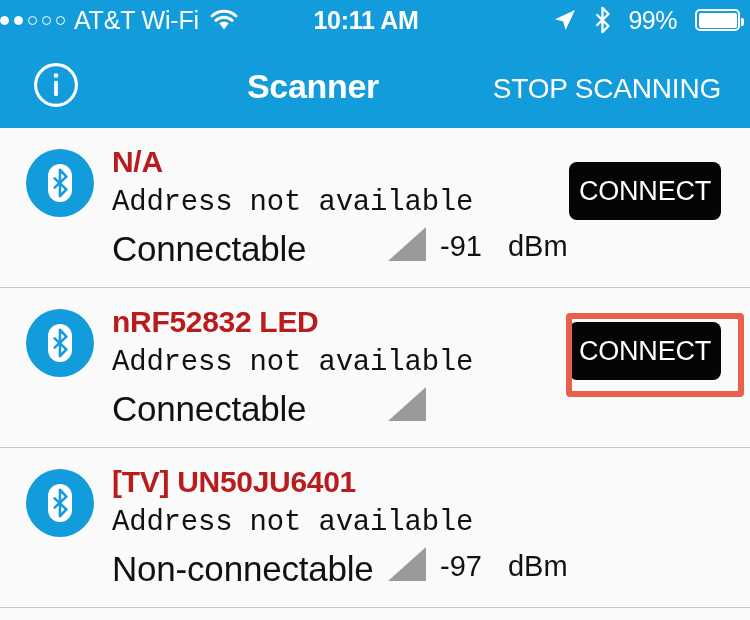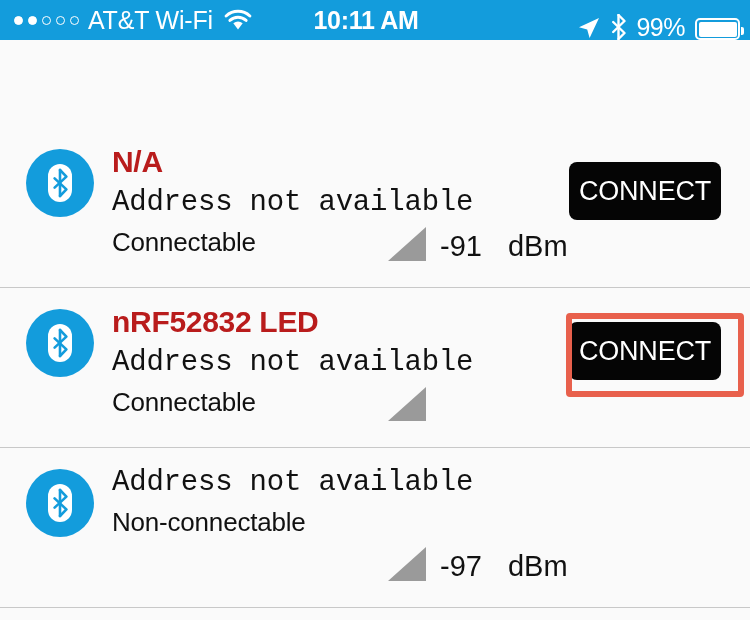--- a/index.html
+++ b/index.html
@@ -30,21 +30,20 @@
     width: 750px;
     height: 40px;
     background: #139CDC;
     color: #ffffff;
     display: flex;
     align-items: center;
   }
   .sb-left {
     display: flex;
     align-items: center;
-    padding-left: 14px;
     flex: 0 0 auto;
     text-align: center;
   }
   .sb-dots {
     display: flex;
     align-items: center;
     gap: 5px;
     margin-right: 9px;
   }
   .dot {
@@ -73,22 +72,22 @@
     font-weight: bold;
     letter-spacing: -0.3px;
     pointer-events: none;
   }
   .sb-right {
     position: absolute;
     right: 10px;
     top: 0;
     height: 40px;
     display: flex;
-    align-items: flex-end;
-    gap: 9px;
+    align-items: center;
+    gap: 17px;
   }
   .battery-pct {
     font-size: 25px;
     letter-spacing: -0.5px;
     line-height: 1;
   }
   .battery {
     position: relative;
     width: 45px;
     height: 22px;
@@ -199,21 +198,21 @@
   }
   .dev-addr {
     font-size: 29px;
     color: #111111;
     letter-spacing: -0.2px;
     line-height: 1.44;
     white-space: nowrap;
     font-family: Liberation Mono, monospace;
   }
   .dev-conn {
-    font-size: 26px;
+    font-size: 35px;
     color: #111111;
     letter-spacing: -0.2px;
     line-height: 1.44;
     white-space: nowrap;
   }
   .signal {
     position: absolute;
     left: 388px;
     bottom: 26px;
     width: 38px;
@@ -302,20 +301,29 @@
         <path d="M8.5 1 L14.5 7 L3.2 18 M8.5 25 L14.5 19 L3.2 8" fill="none" stroke="#ffffff" stroke-width="2.4" stroke-linecap="round" stroke-linejoin="round"></path>
         <path d="M8.5 1 L8.5 25" fill="none" stroke="#ffffff" stroke-width="2.4" stroke-linecap="round"></path>
       </svg>
       <span class="battery-pct">99%</span>
       <span class="battery">
         <span class="battery-fill"></span>
       </span>
     </div>
   </div>
 
+  <div class="nav-bar">
+    <svg class="info-icon" viewBox="0 0 46 46">
+      <circle cx="23" cy="23" r="20.4" fill="none" stroke="#ffffff" stroke-width="3.1"></circle>
+      <circle cx="23" cy="13.6" r="2.35" fill="#ffffff"></circle>
+      <rect x="21.1" y="18.7" width="3.8" height="15.3" rx="1.6" fill="#ffffff"></rect>
+    </svg>
+    <div class="nav-title">Scanner</div>
+    <div class="nav-action">STOP SCANNING</div>
+  </div>
   <div class="nav-shadow"></div>
 
   <div class="list">
 
     <div class="row">
       <svg class="bt-badge" viewBox="0 0 68 68">
         <circle cx="34" cy="34" r="34" fill="#139CDC"></circle>
         <rect x="22" y="15" width="24" height="38" rx="12" fill="#ffffff"></rect>
         <path d="M34 21 L40.4 27.6 L28.6 38.6 M34 47 L40.4 40.4 L28.6 29.4" fill="none" stroke="#139CDC" stroke-width="2.6" stroke-linecap="round" stroke-linejoin="round"></path>
         <path d="M34 21 L34 47" fill="none" stroke="#139CDC" stroke-width="2.6" stroke-linecap="round"></path>
@@ -353,20 +361,21 @@
     </div>
 
     <div class="row">
       <svg class="bt-badge" viewBox="0 0 68 68">
         <circle cx="34" cy="34" r="34" fill="#139CDC"></circle>
         <rect x="22" y="15" width="24" height="38" rx="12" fill="#ffffff"></rect>
         <path d="M34 21 L40.4 27.6 L28.6 38.6 M34 47 L40.4 40.4 L28.6 29.4" fill="none" stroke="#139CDC" stroke-width="2.6" stroke-linecap="round" stroke-linejoin="round"></path>
         <path d="M34 21 L34 47" fill="none" stroke="#139CDC" stroke-width="2.6" stroke-linecap="round"></path>
       </svg>
       <div class="row-text">
+        <div class="dev-name">[TV] UN50JU6401</div>
         <div class="dev-addr">Address not available</div>
         <div class="dev-conn">Non-connectable</div>
       </div>
       <div class="signal">
           <div class="tri"></div>
         </div>
       <div class="rssi">
         <span>-97</span><span class="unit">dBm</span>
       </div>
     </div>

